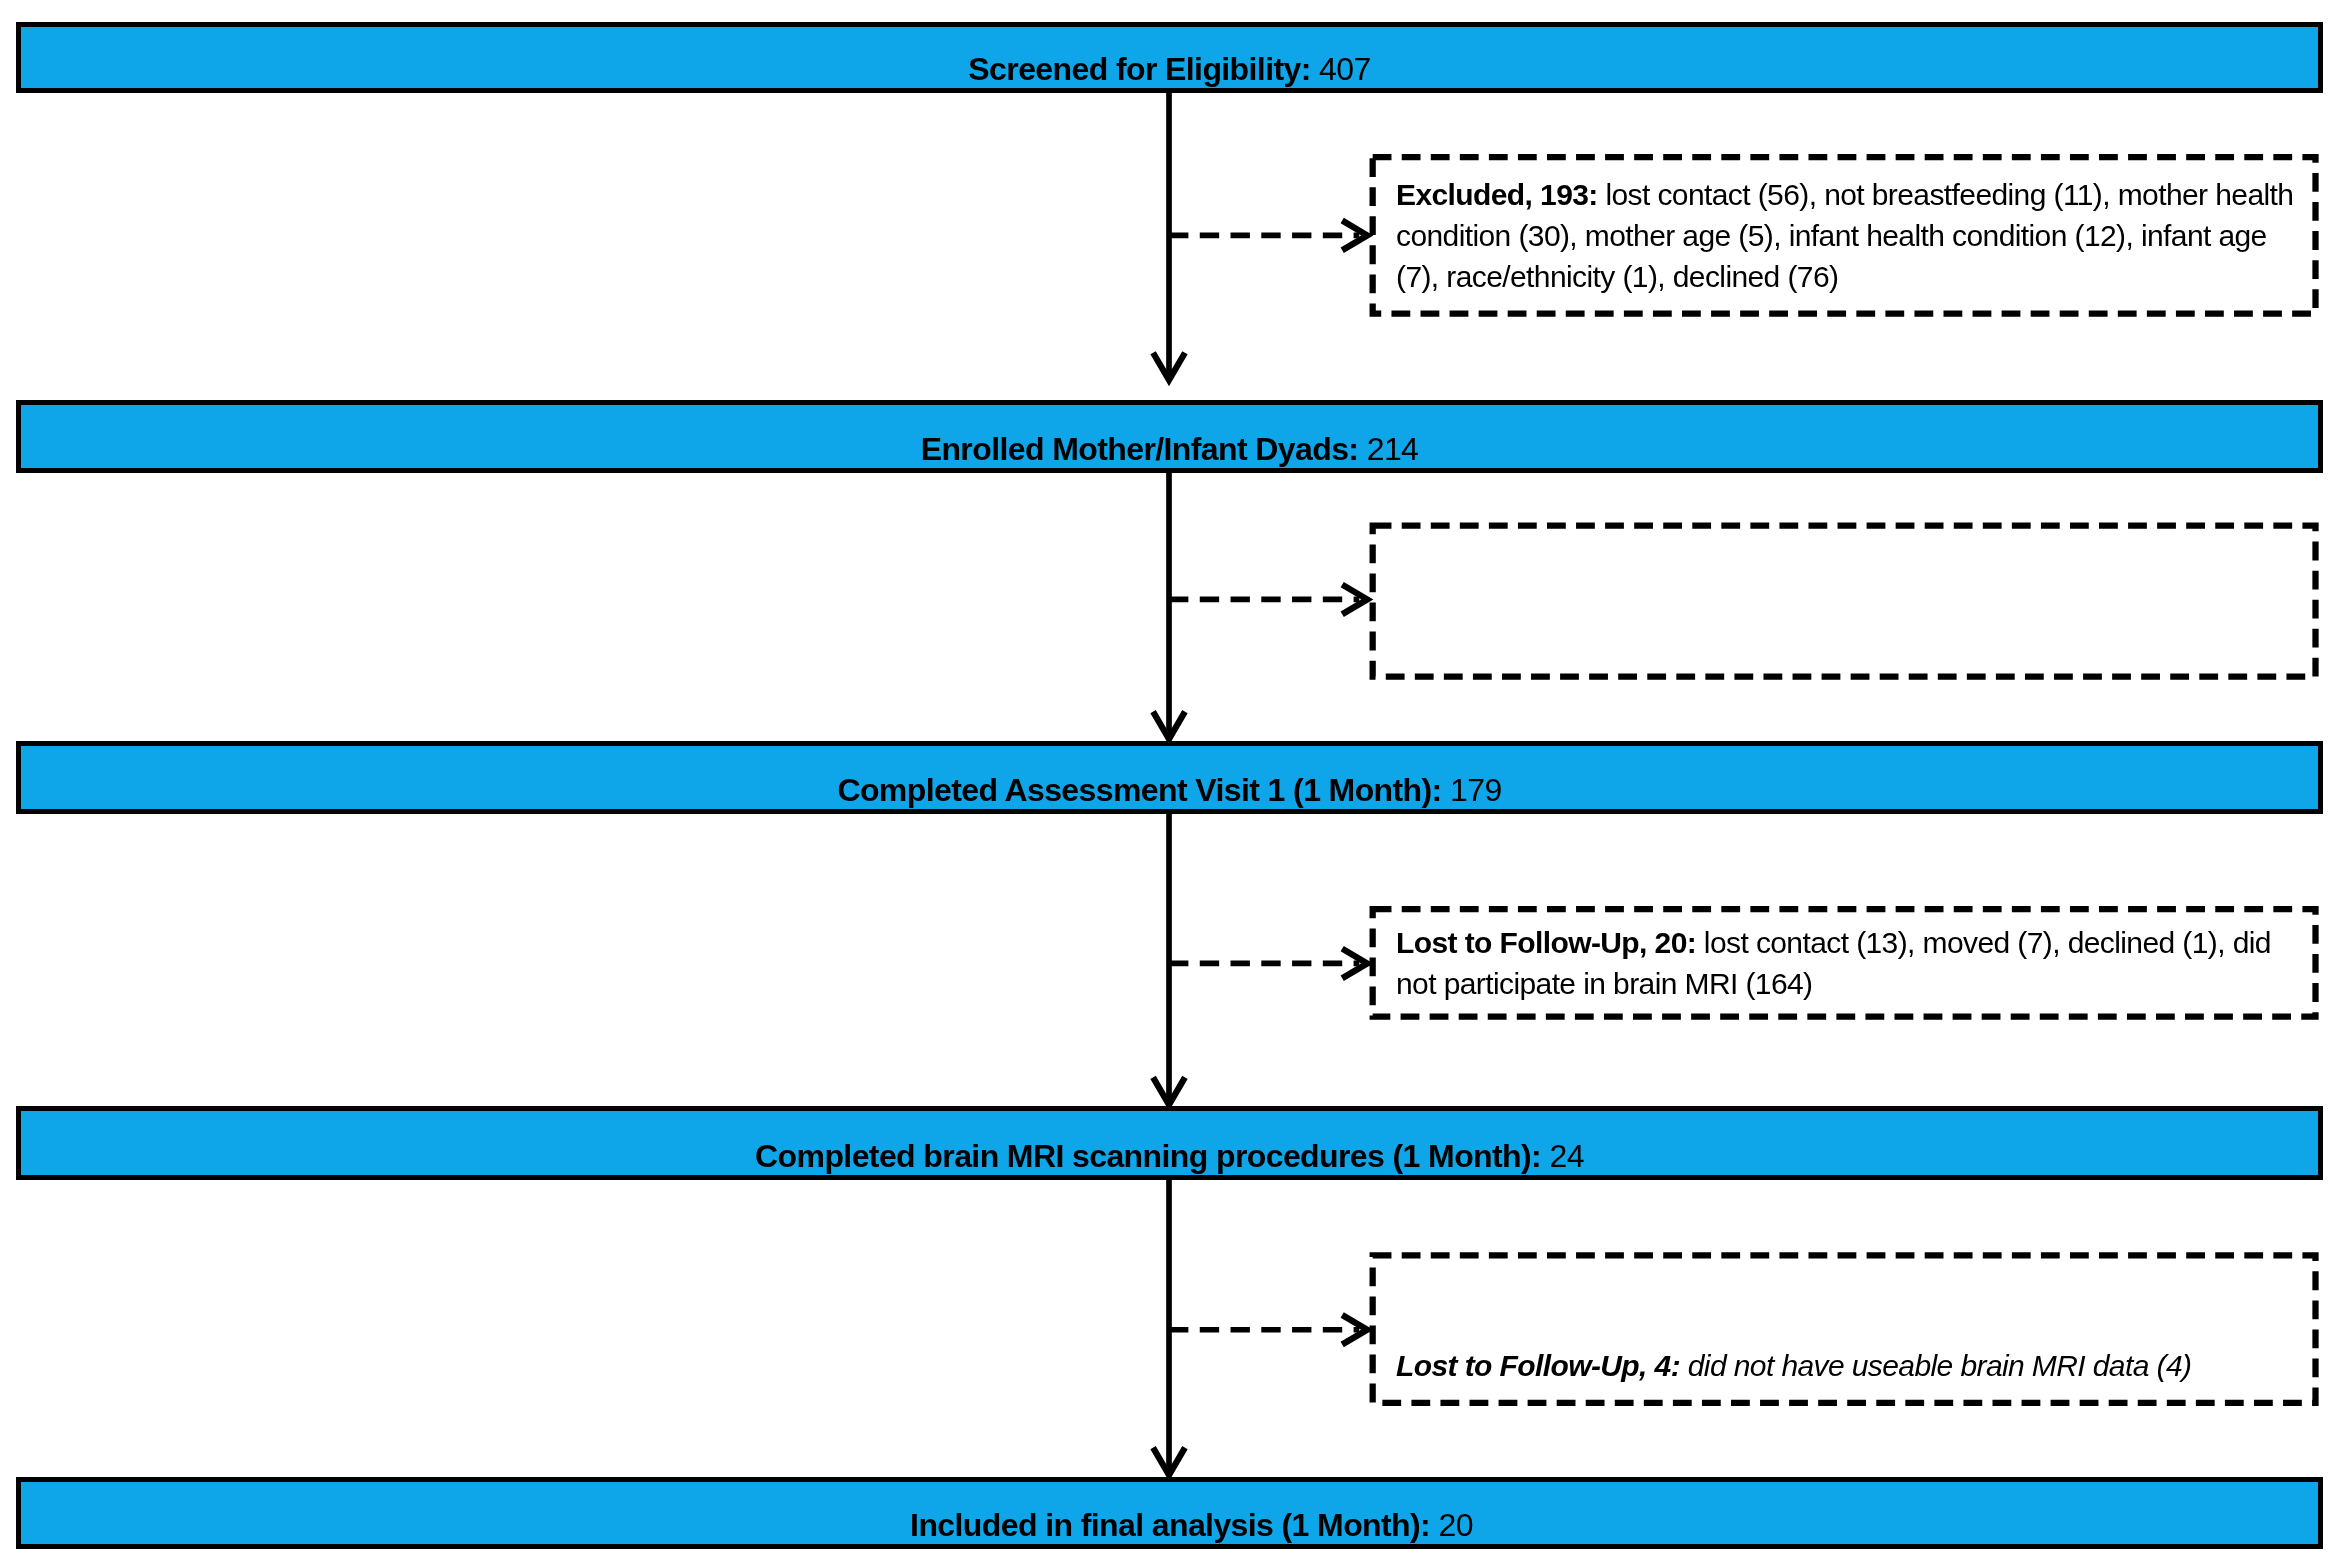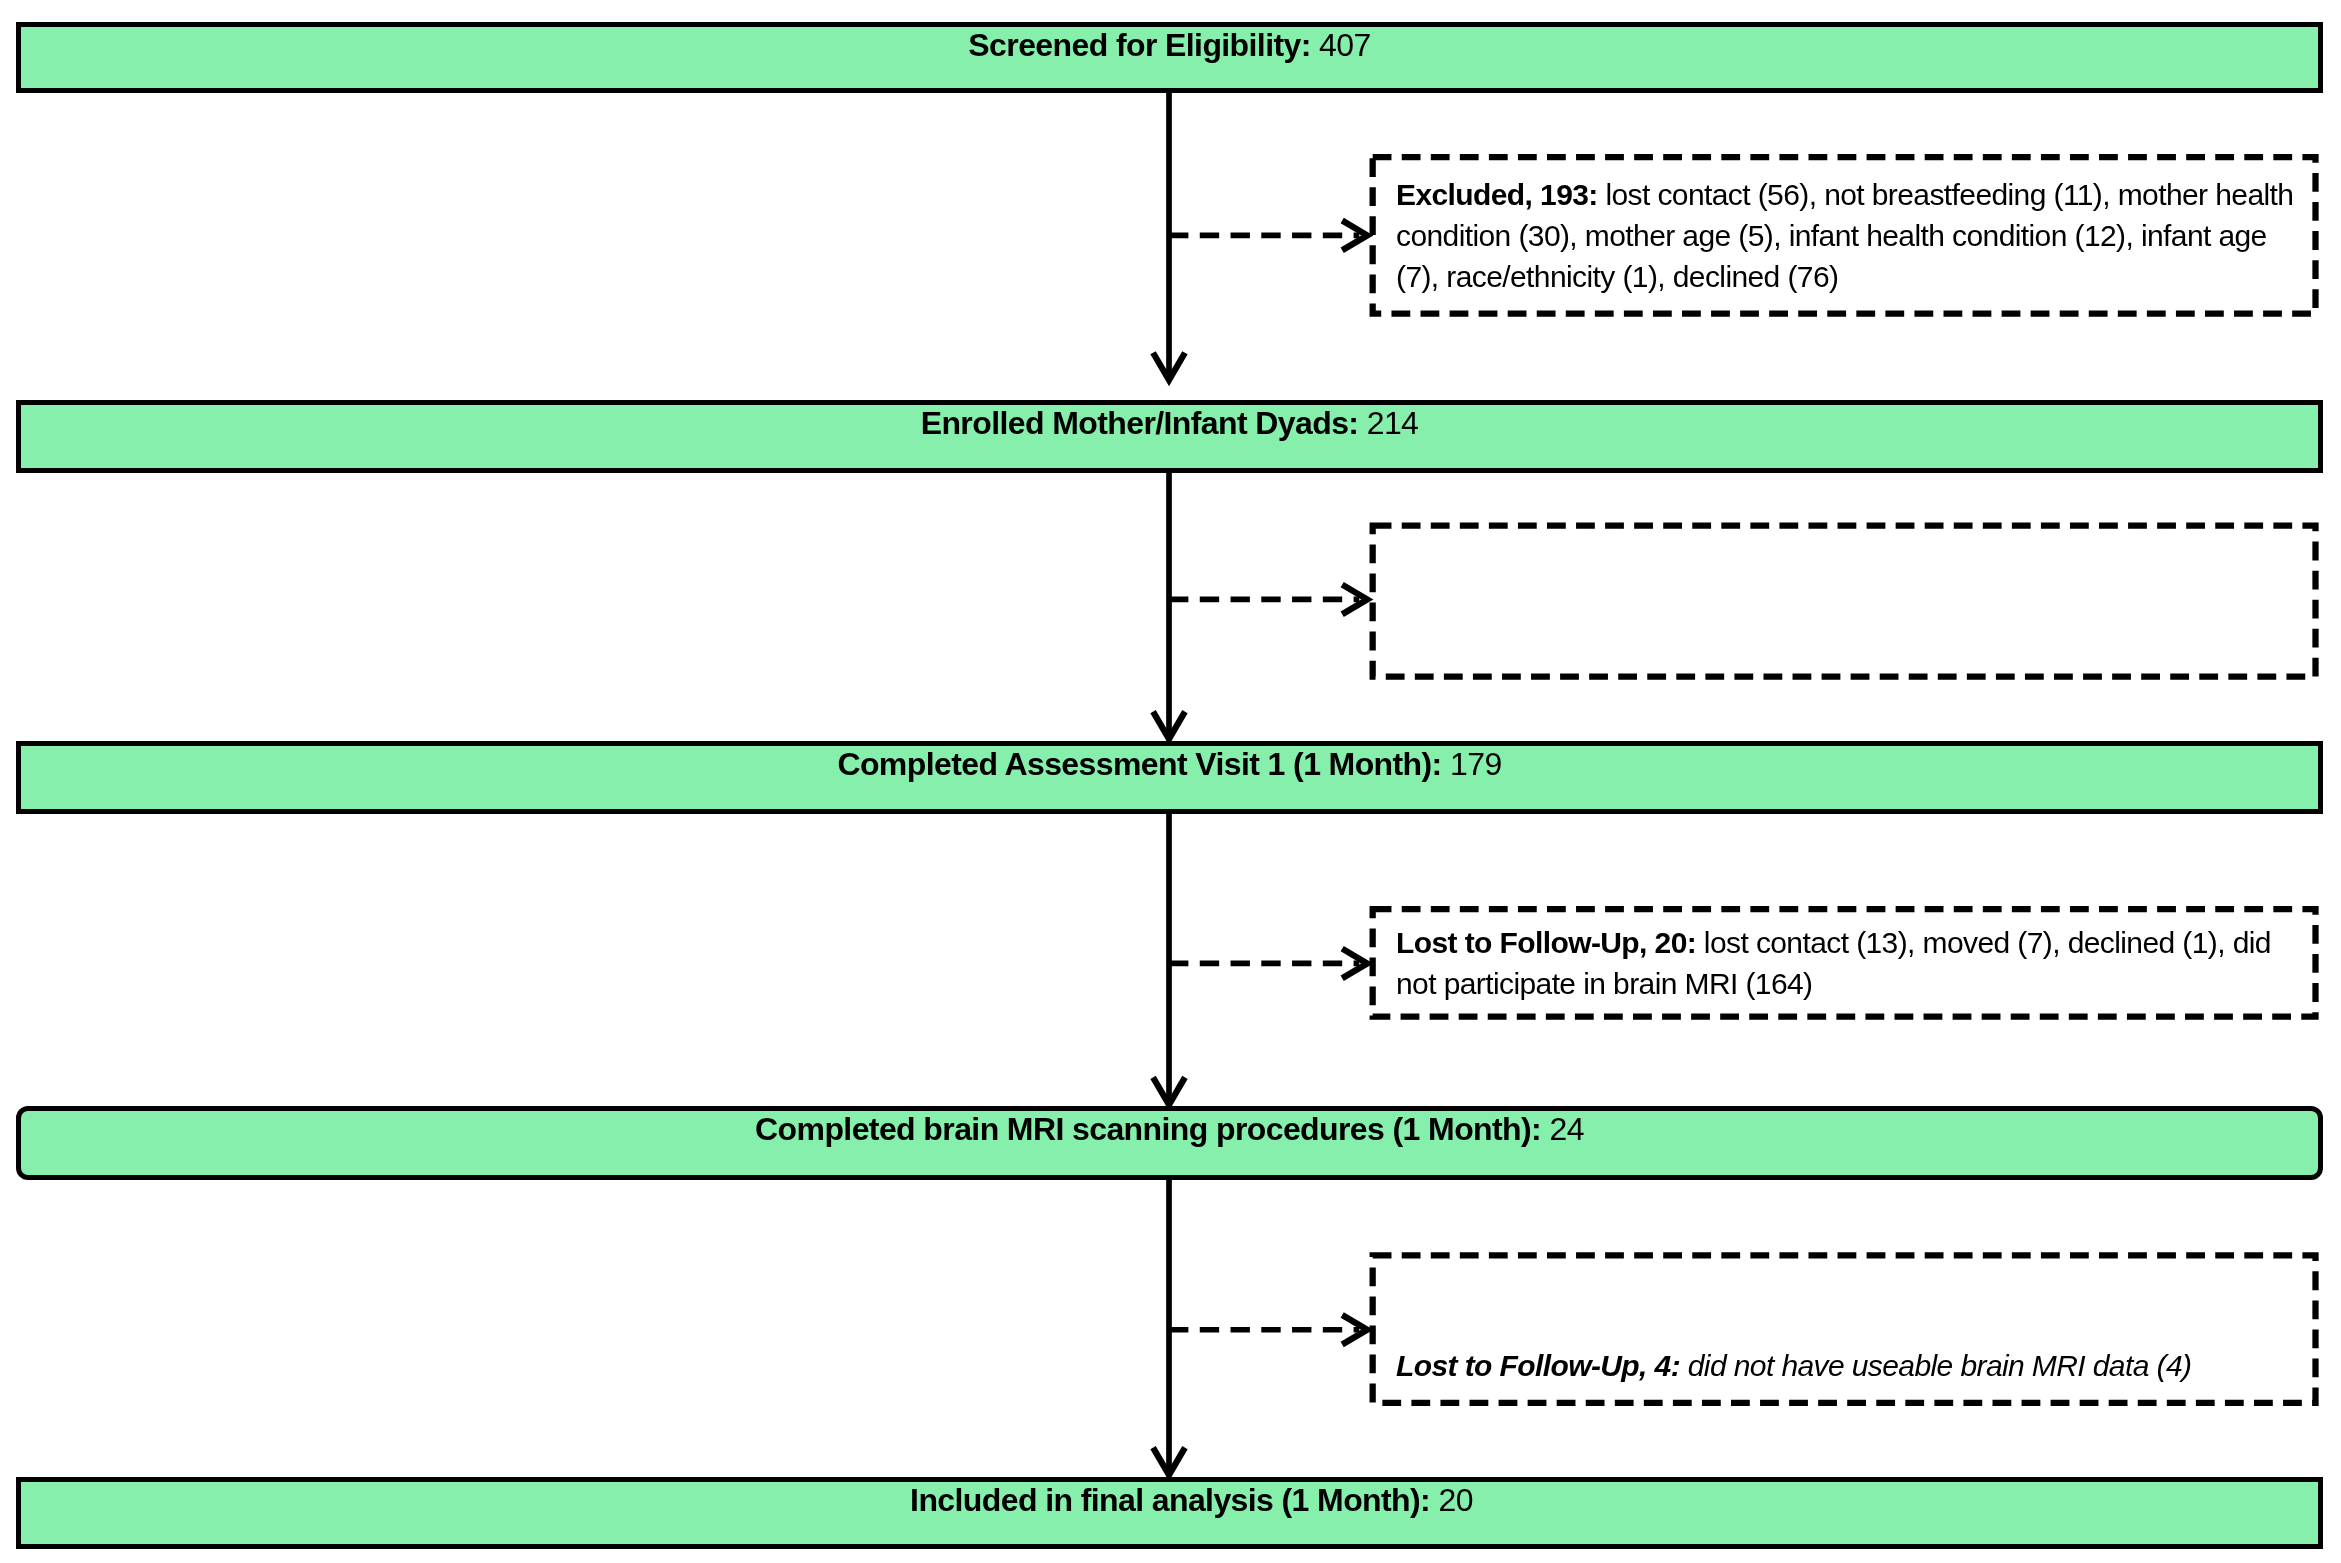--- a/index.html
+++ b/index.html
@@ -16,23 +16,23 @@
     position: absolute;
     left: 0; top: 0;
     width: 2342px; height: 1564px;
   }
   .mainbox {
     position: absolute;
     left: 16px;
     width: 2307px;
     box-sizing: border-box;
     border: 5.7px solid #000000;
-    background: #86efac;
+    background: #0ea5e9;
     display: flex;
-    align-items: flex-start;
+    align-items: flex-end;
     justify-content: center;
   }
   .mainbox p {
     margin: 0;
     font-size: 32px;
     letter-spacing: -0.6px;
     white-space: nowrap;
   }
   .sidetext {
     position: absolute;
@@ -48,21 +48,21 @@
     font-size: 30px;
     line-height: 41px;
     letter-spacing: -0.6px;
   }
   .b { font-weight: bold; }
 
   
   #mb1 { top: 21.6px;   height: 71px; }
   #mb2 { top: 400px;  height: 73px; }
   #mb3 { top: 741px; height: 73px; }
-  #mb4 { top: 1106px; height: 74px; border-radius: 12px; }
+  #mb4 { top: 1106px; height: 74px; }
   #mb5 { top: 1477px; height: 72px; padding-left: 44px; }
 
   
   #st1 { top: 154px;  height: 163px; }
   #st2 { top: 522px;  height: 157px; }
   #st3 { top: 906px; height: 114px; }
   #st4 { top: 1288px; height: 154px; font-style: italic; }
 </style>
 </head>
 <body>

